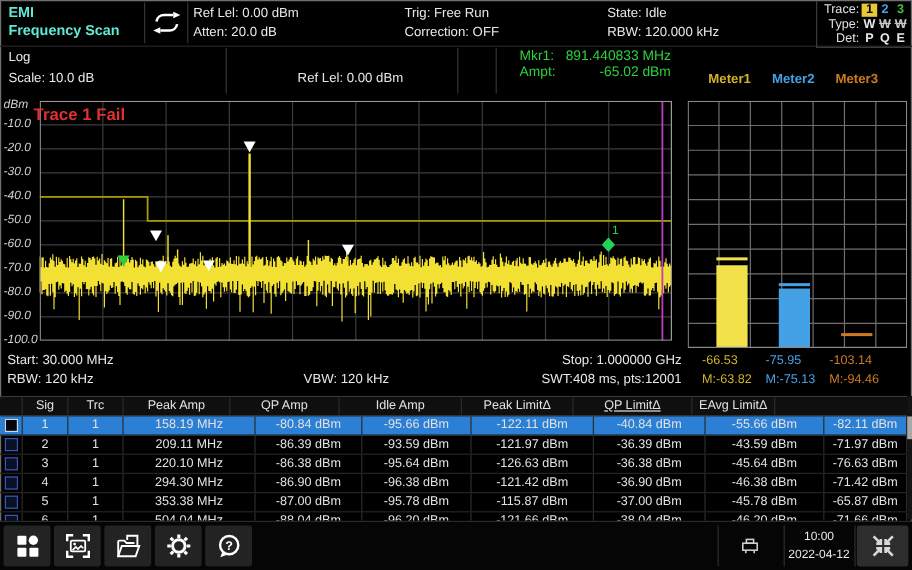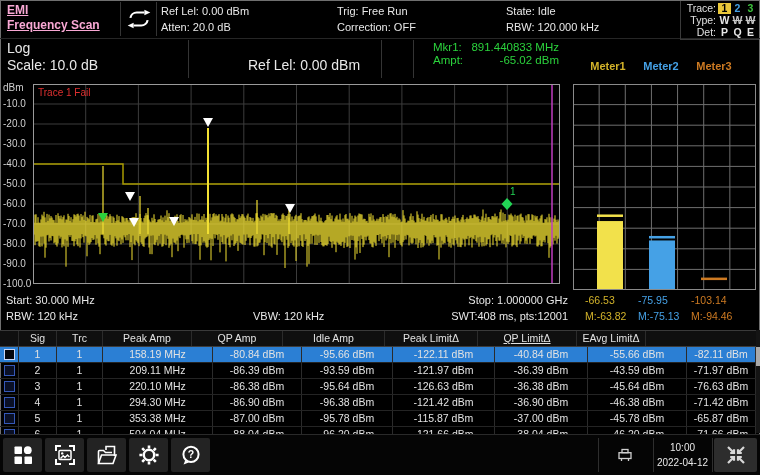--- a/index.html
+++ b/index.html
@@ -2,39 +2,39 @@
 <html><head>
 <meta charset="utf-8">
 <style>
   html,body{margin:0;padding:0;background:#000;}
   #app{position:relative;width:760px;height:475px;background:#000;overflow:hidden;
        font-family:"Liberation Sans",sans-serif;color:#e8e8e8;
        box-shadow:inset 0 0 0 1px #6f6f6f;}
   .abs{position:absolute;}
   .vdiv{position:absolute;width:1px;background:#343434;}
   .two-line div{font-size:11px;line-height:16px;white-space:nowrap;}
-  .brand div{font-size:12px;line-height:15px;font-weight:700;color:#f9a8d4;white-space:nowrap;text-decoration:underline;}
+  .brand div{font-size:12px;line-height:15px;font-weight:700;color:#5eead4;white-space:nowrap;}
   
   .tracepanel{position:absolute;right:1px;top:1px;width:79px;height:39px;
       border-left:1px solid #3a3a3a;border-bottom:1px solid #3a3a3a;
       box-sizing:border-box;font-size:10.5px;padding:1px 2px 0 0;}
   .tp-row{display:flex;justify-content:flex-end;align-items:center;height:12px;line-height:12px;}
   .tp-label{color:#e0e0e0;margin-right:2px;}
   .tp-cell{width:13px;text-align:center;font-weight:700;line-height:11px;}
   .tp-num1{background:#e9c73a;color:#000;}
   .tp-num2{color:#45a1e6}.tp-num3{color:#3dc43d}
   .struck{text-decoration:line-through;color:#c8c8c8;}
   
-  .sub{font-size:14px;line-height:14px;white-space:nowrap;}
+  .sub{font-size:11px;line-height:14px;white-space:nowrap;}
   .mkr{position:absolute;left:433px;top:41px;width:126px;font-size:11.5px;line-height:13px;color:#2bd23c;}
   .mkr .row{display:flex;justify-content:space-between;}
   .mlabel{position:absolute;top:60px;width:46px;text-align:center;font-size:11px;font-weight:700;}
   .yellow{color:#d3b32a}.blue{color:#45a1e6}.orange{color:#cd7a22}
-  .fail{position:absolute;left:38px;top:87px;font-size:10px;color:#e03030;font-weight:400;}
-  #ylabels{position:absolute;left:3px;top:84px;width:29px;height:206px;}
+  .fail{position:absolute;left:28px;top:87px;font-size:14px;color:#e03030;font-weight:700;}
+  #ylabels{position:absolute;left:3px;top:84px;width:29px;height:206px;font-style:italic;}
   #ylabels div{position:absolute;left:0;font-size:10px;color:#d0d0d0;line-height:11px;}
   .finfo{position:absolute;font-size:11px;line-height:13px;white-space:nowrap;}
   .mval{position:absolute;width:46px;text-align:left;font-size:10.5px;font-weight:400;}
   
   #sig-table{position:absolute;left:0;top:330px;width:756px;height:103px;overflow:hidden;
      border-top:1px solid #3a3a3a;}
   .trow{display:flex;height:16px;box-sizing:border-box;border-bottom:1px solid #242424;}
   .trow.head{background:#0f0f0f;border-bottom:1px solid #3c3c3c;}
   .trow.sel{background:#2b7fd4;}
   .tcell{box-sizing:border-box;border-right:1px solid #2b2b2b;font-size:10.5px;line-height:15px;

